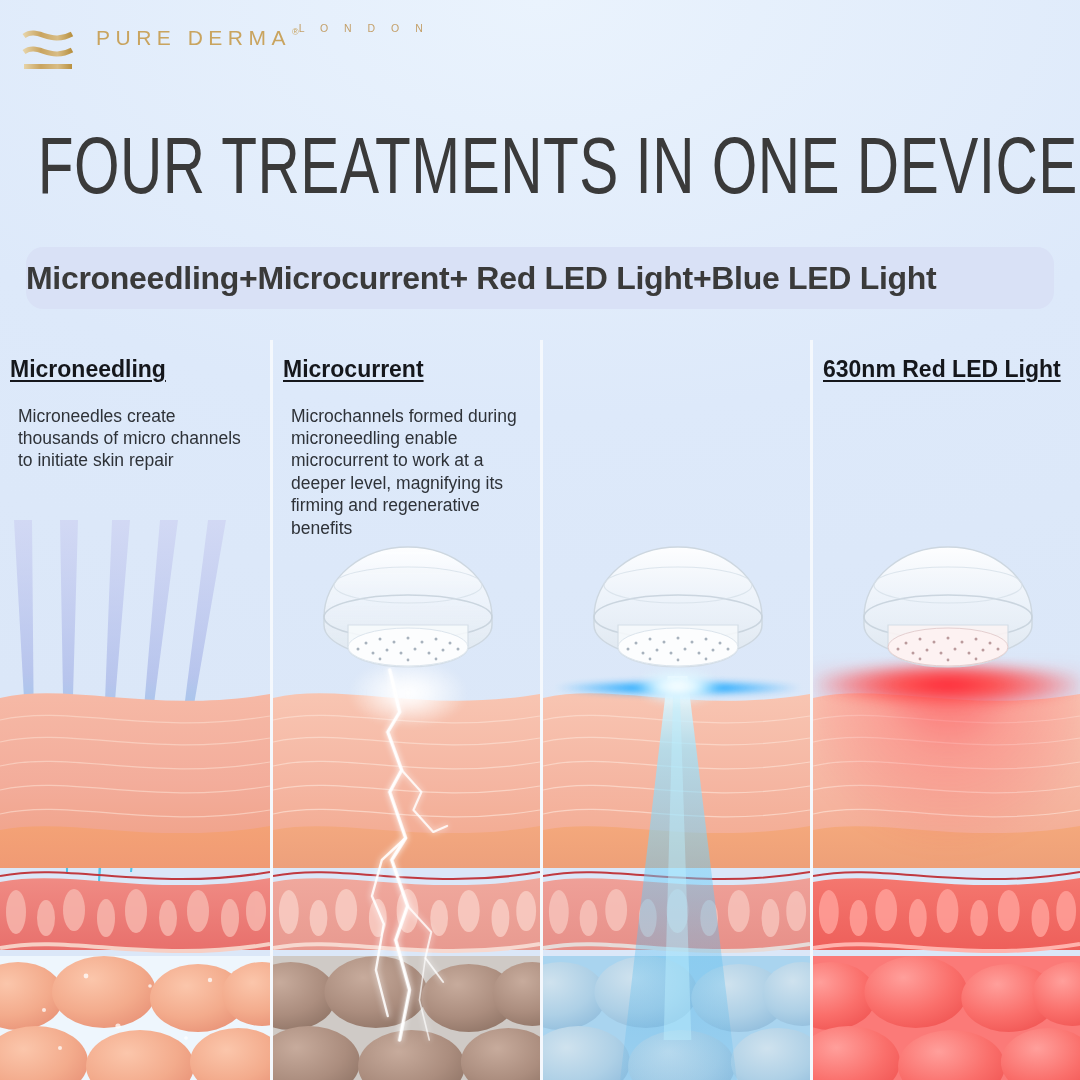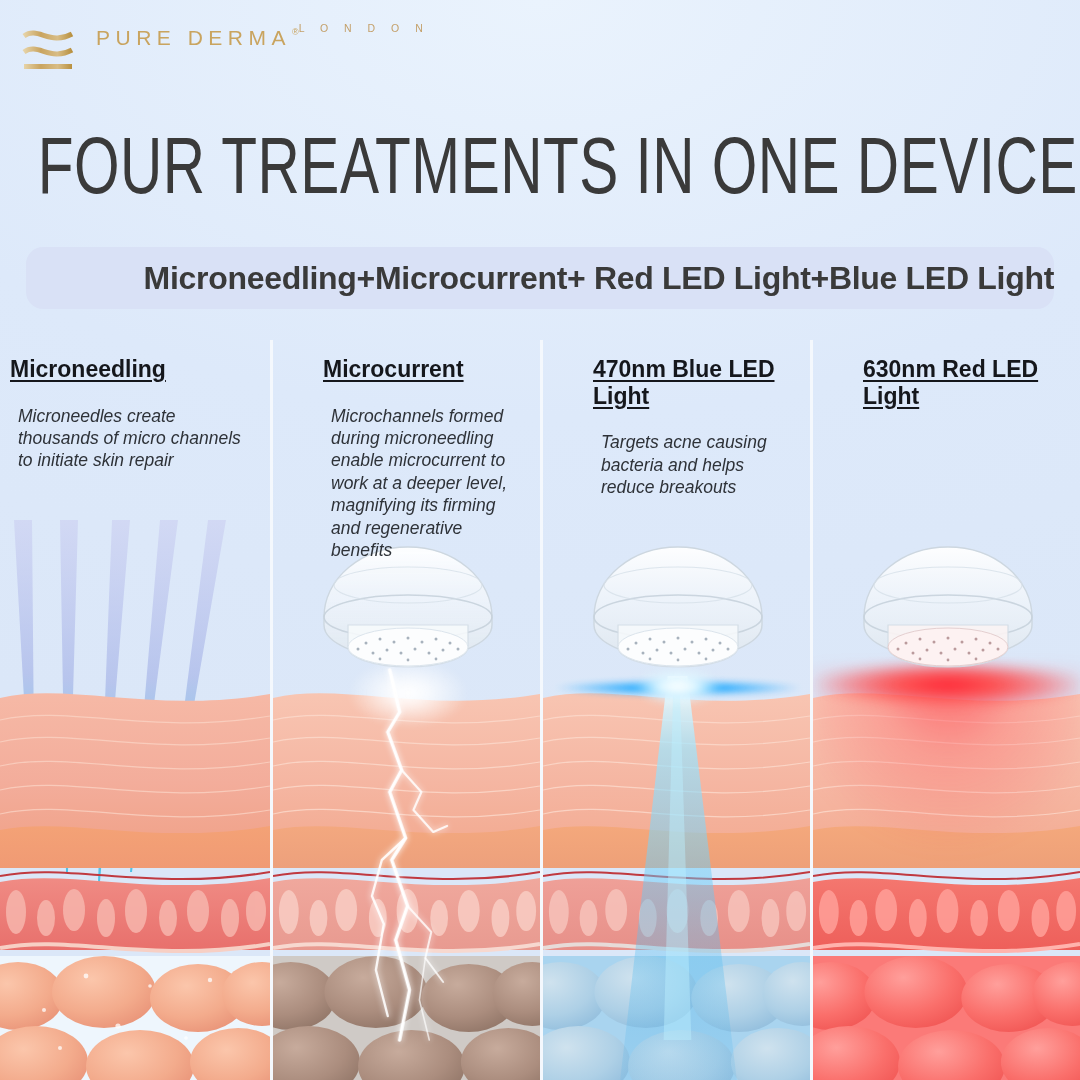--- a/index.html
+++ b/index.html
@@ -46,56 +46,55 @@
     transform-origin:50% 0;
     white-space:nowrap;
   }
 
   
   .banner {
     position:absolute; top:247px; left:26px;
     width:1028px; height:62px;
     background:#d9e1f6;
     border-radius:17px;
-    display:flex; align-items:center; justify-content:flex-end;
+    display:flex; align-items:center; justify-content:flex-start;
   }
   .banner-text {
     font-size:32px; font-weight:600; color:#3a3a3a;
     letter-spacing:-0.3px; white-space:nowrap;
   }
 
   
   .cols {
     position:absolute; top:340px; left:0;
     width:1080px; height:740px;
     display:flex;
   }
   .col {
     position:relative; width:270px; height:100%;
     overflow:hidden;
   }
-  .col + .col { border-left:3px solid #f4f8fd;padding-left:40px; }
+  .col + .col { border-left:3px solid #f4f8fd; }
 
   .col-head {
     position:relative; z-index:6;
     padding:16px 10px 0;
   }
   .col-title {
     font-size:23px; font-weight:600; color:#15171c;
     line-height:1.16;
     text-decoration:underline;
     text-underline-offset:3px;
     text-decoration-thickness:2px;
   }
   .col-desc {
     margin-top:22px;
     font-size:17.5px; line-height:1.28;
     color:#2e3238; font-weight:400;
     padding:0 8px;
-    font-style:italic;
   }
 
   
   .skin { position:absolute; left:0; bottom:0; width:100%; height:400px; }
   .skin svg { display:block; width:100%; height:100%; }
 
   .art { position:absolute; left:0; top:0; width:100%; height:100%; pointer-events:none; }
 
   
   .dome { position:absolute; width:200px; height:145px; }
@@ -380,24 +379,20 @@
               <circle cx="150" cy="124" r="1.5"></circle>
             <circle cx="72" cy="134" r="1.4"></circle>
               <circle cx="100" cy="135" r="1.4"></circle>
               <circle cx="128" cy="134" r="1.4"></circle>
           </g>
         </svg>
       </div>
     </div>
 
     <div class="col">
-      <div class="col-head">
-        <div class="col-title">470nm Blue LED Light</div>
-        <div class="col-desc">Targets acne causing bacteria and helps reduce breakouts</div>
-      </div>
 
       <div class="skin">
         <svg viewBox="0 0 270 400" preserveAspectRatio="none">
           <defs>
             <linearGradient id="epi3" x1="0" y1="0" x2="0" y2="1">
               <stop offset="0" stop-color="#f8c5b2"></stop>
               <stop offset=".55" stop-color="#f5b6a2"></stop>
               <stop offset="1" stop-color="#f3ab92"></stop>
             </linearGradient>
             <linearGradient id="der3" x1="0" y1="0" x2="0" y2="1">

